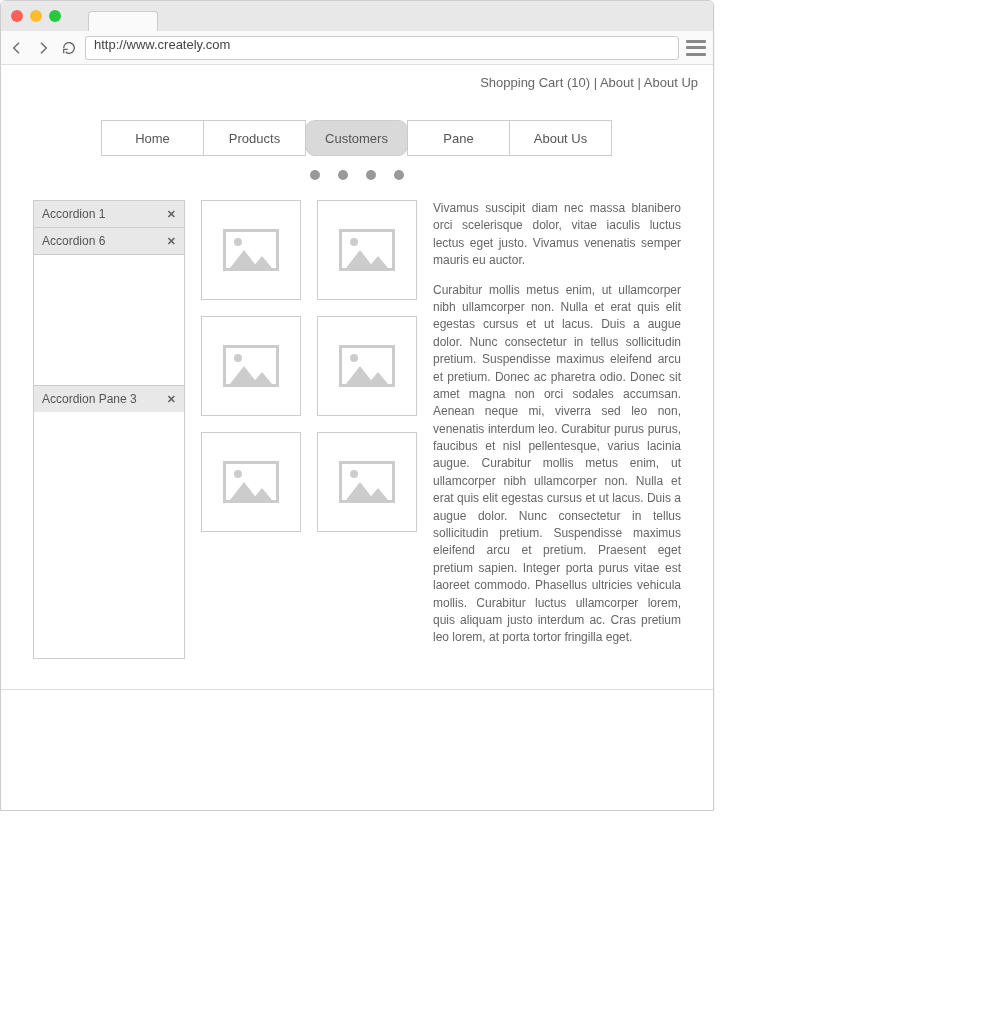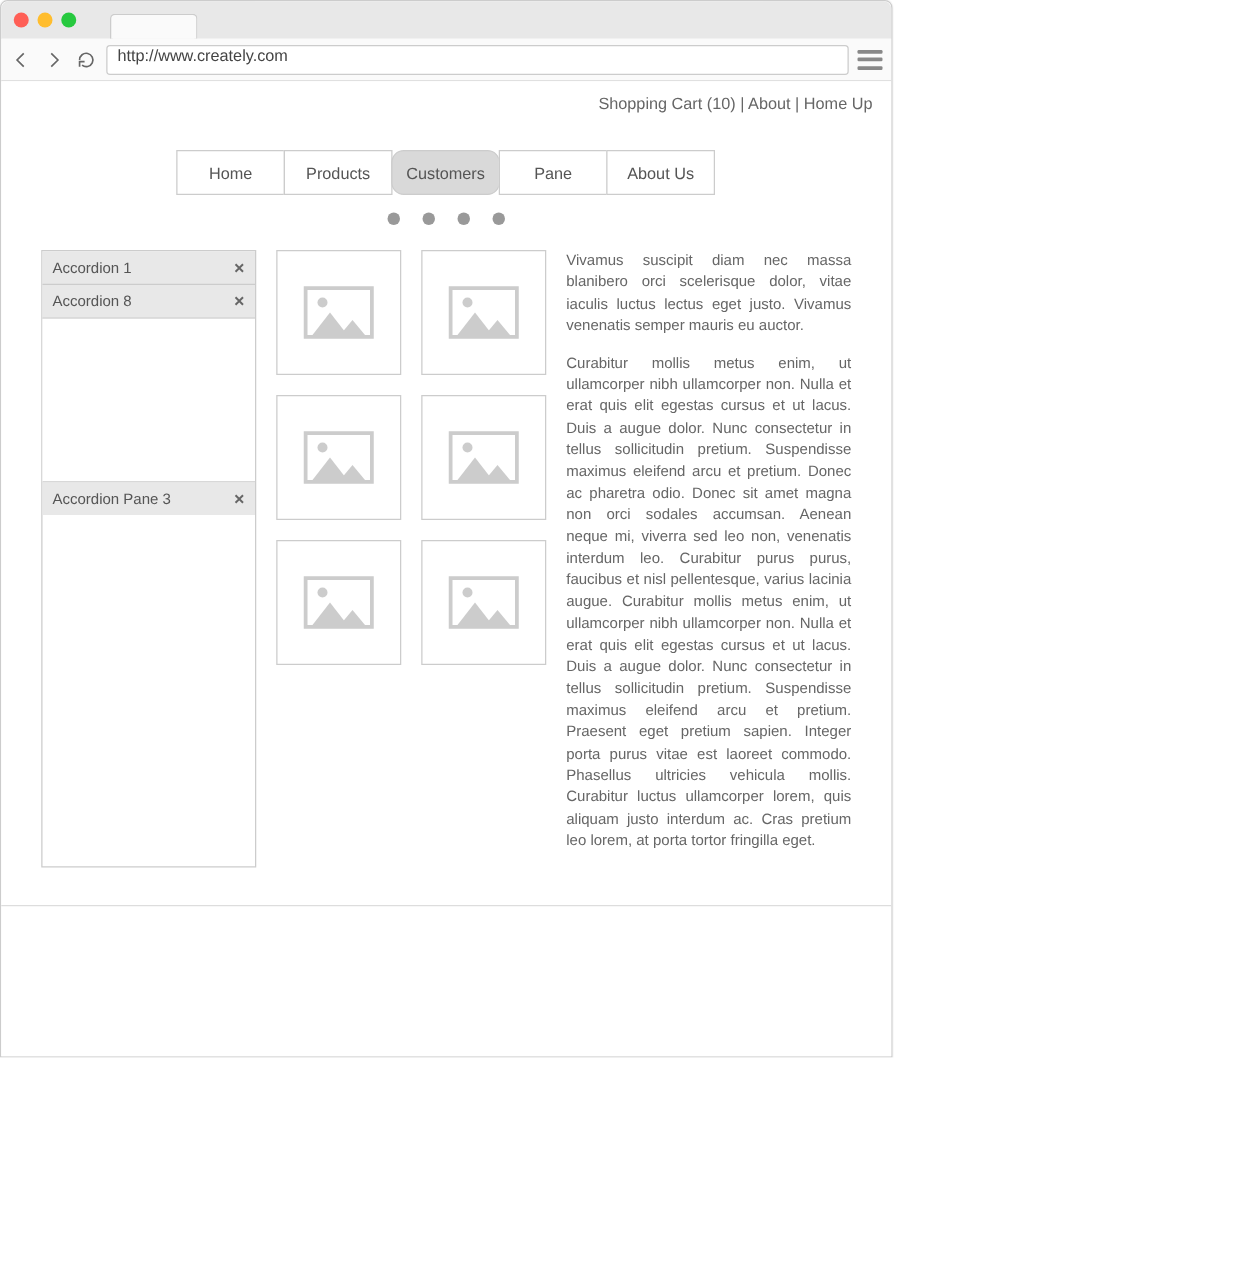--- a/index.html
+++ b/index.html
@@ -114,21 +114,21 @@
       text-decoration: none;
       cursor: pointer;
       margin-top: 32px;
     }
     .nav-tabs {
       display: flex;
       justify-content: center;
       margin-top: 20px;
     }
     .nav-tab {
-      width: 87px;
+      width: 103px;
       height: 36px;
       display: flex;
       align-items: center;
       justify-content: center;
       font-size: 13px;
       border: 1px solid #ccc;
       background: #fff;
       color: #555;
       cursor: pointer;
       margin-left: -1px;
@@ -179,21 +179,21 @@
       border-radius: 50%;
       background: #999;
       cursor: pointer;
     }
     .content {
       display: flex;
       padding: 0 32px 20px;
       gap: 16px;
     }
     .accordion {
-      width: 172px;
+      width: 152px;
       border: 1px solid #ccc;
     }
     .accordion-header {
       background: #e8e8e8;
       border-bottom: 1px solid #ccc;
       padding: 6px 8px;
       font-size: 12px;
       color: #555;
       display: flex;
       justify-content: space-between;
@@ -321,21 +321,21 @@
         <span></span>
     </div>
   </div>
 
   <div class="page">
     <div class="top-links">
       <a>Shopping Cart (10)</a>
       <span>  |  </span>
       <a>About</a>
       <span>  |  </span>
-      <a>Home Up</a>
+      <a>About Up</a>
     </div>
 
     <div class="nav-tabs">
       <div class="nav-tab">Home</div>
       <div class="nav-tab">Products</div>
       <div class="nav-tab active">Customers</div>
       <div class="nav-tab">Pane</div>
       <div class="nav-tab">About Us</div>
     </div>
 
@@ -347,21 +347,21 @@
       <div class="dot"></div>
     </div>
 
     <div class="content">
       <div class="accordion">
         <div class="accordion-header">
           <span>Accordion 1</span>
           <span class="accordion-x">✕</span>
         </div>
         <div class="accordion-header">
-          <span>Accordion 8</span>
+          <span>Accordion 6</span>
           <span class="accordion-x">✕</span>
         </div>
         <div class="accordion-body"></div>
         <div class="accordion-header">
           <span>Accordion Pane 3</span>
           <span class="accordion-x">✕</span>
         </div>
       </div>
 
       <div class="gallery">

